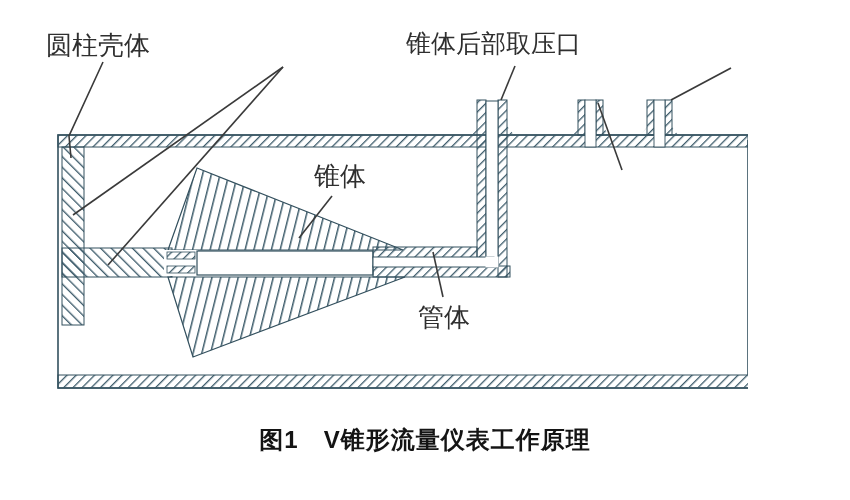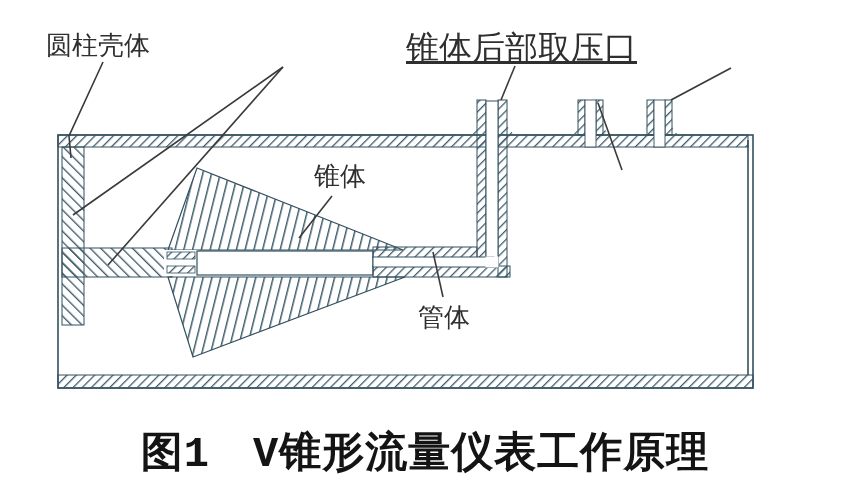--- a/index.html
+++ b/index.html
@@ -5,42 +5,42 @@
   :root{
     --hatch:#3f5d6c;
     --outline:#33505e;
     --leader:#3a3a3a;
     --text:#2f2f2f;
     --caption:#141414;
   }
   html,body{margin:0;padding:0;background:#ffffff;}
   .stage{
     position:relative;
-    width:850px;height:500px;
+    width:748px;height:500px;
     background:#ffffff;
     overflow:hidden;
     font-family:"Liberation Serif", serif;
   }
   .stage svg{position:absolute;left:0;top:0;}
   .lbl{
     position:absolute;
     font-size:26px;
     line-height:1.15;
     color:var(--text);
     white-space:pre;
     letter-spacing:0px;
   }
-  .lbl.small{font-size:33px;text-decoration:underline;}
+  .lbl.small{font-size:25px;}
   .caption{
     position:absolute;
     left:0;top:424px;width:850px;
     text-align:center;
-    font-family:Liberation Mono, monospace;
+    font-family:Liberation Sans, sans-serif;
     font-weight:700;
-    font-size:42px;
+    font-size:24px;
     color:var(--caption);
     white-space:pre;
     letter-spacing:1px;
   }
 </style>
 </head>
 <body>
 
 <div class="stage">
 

